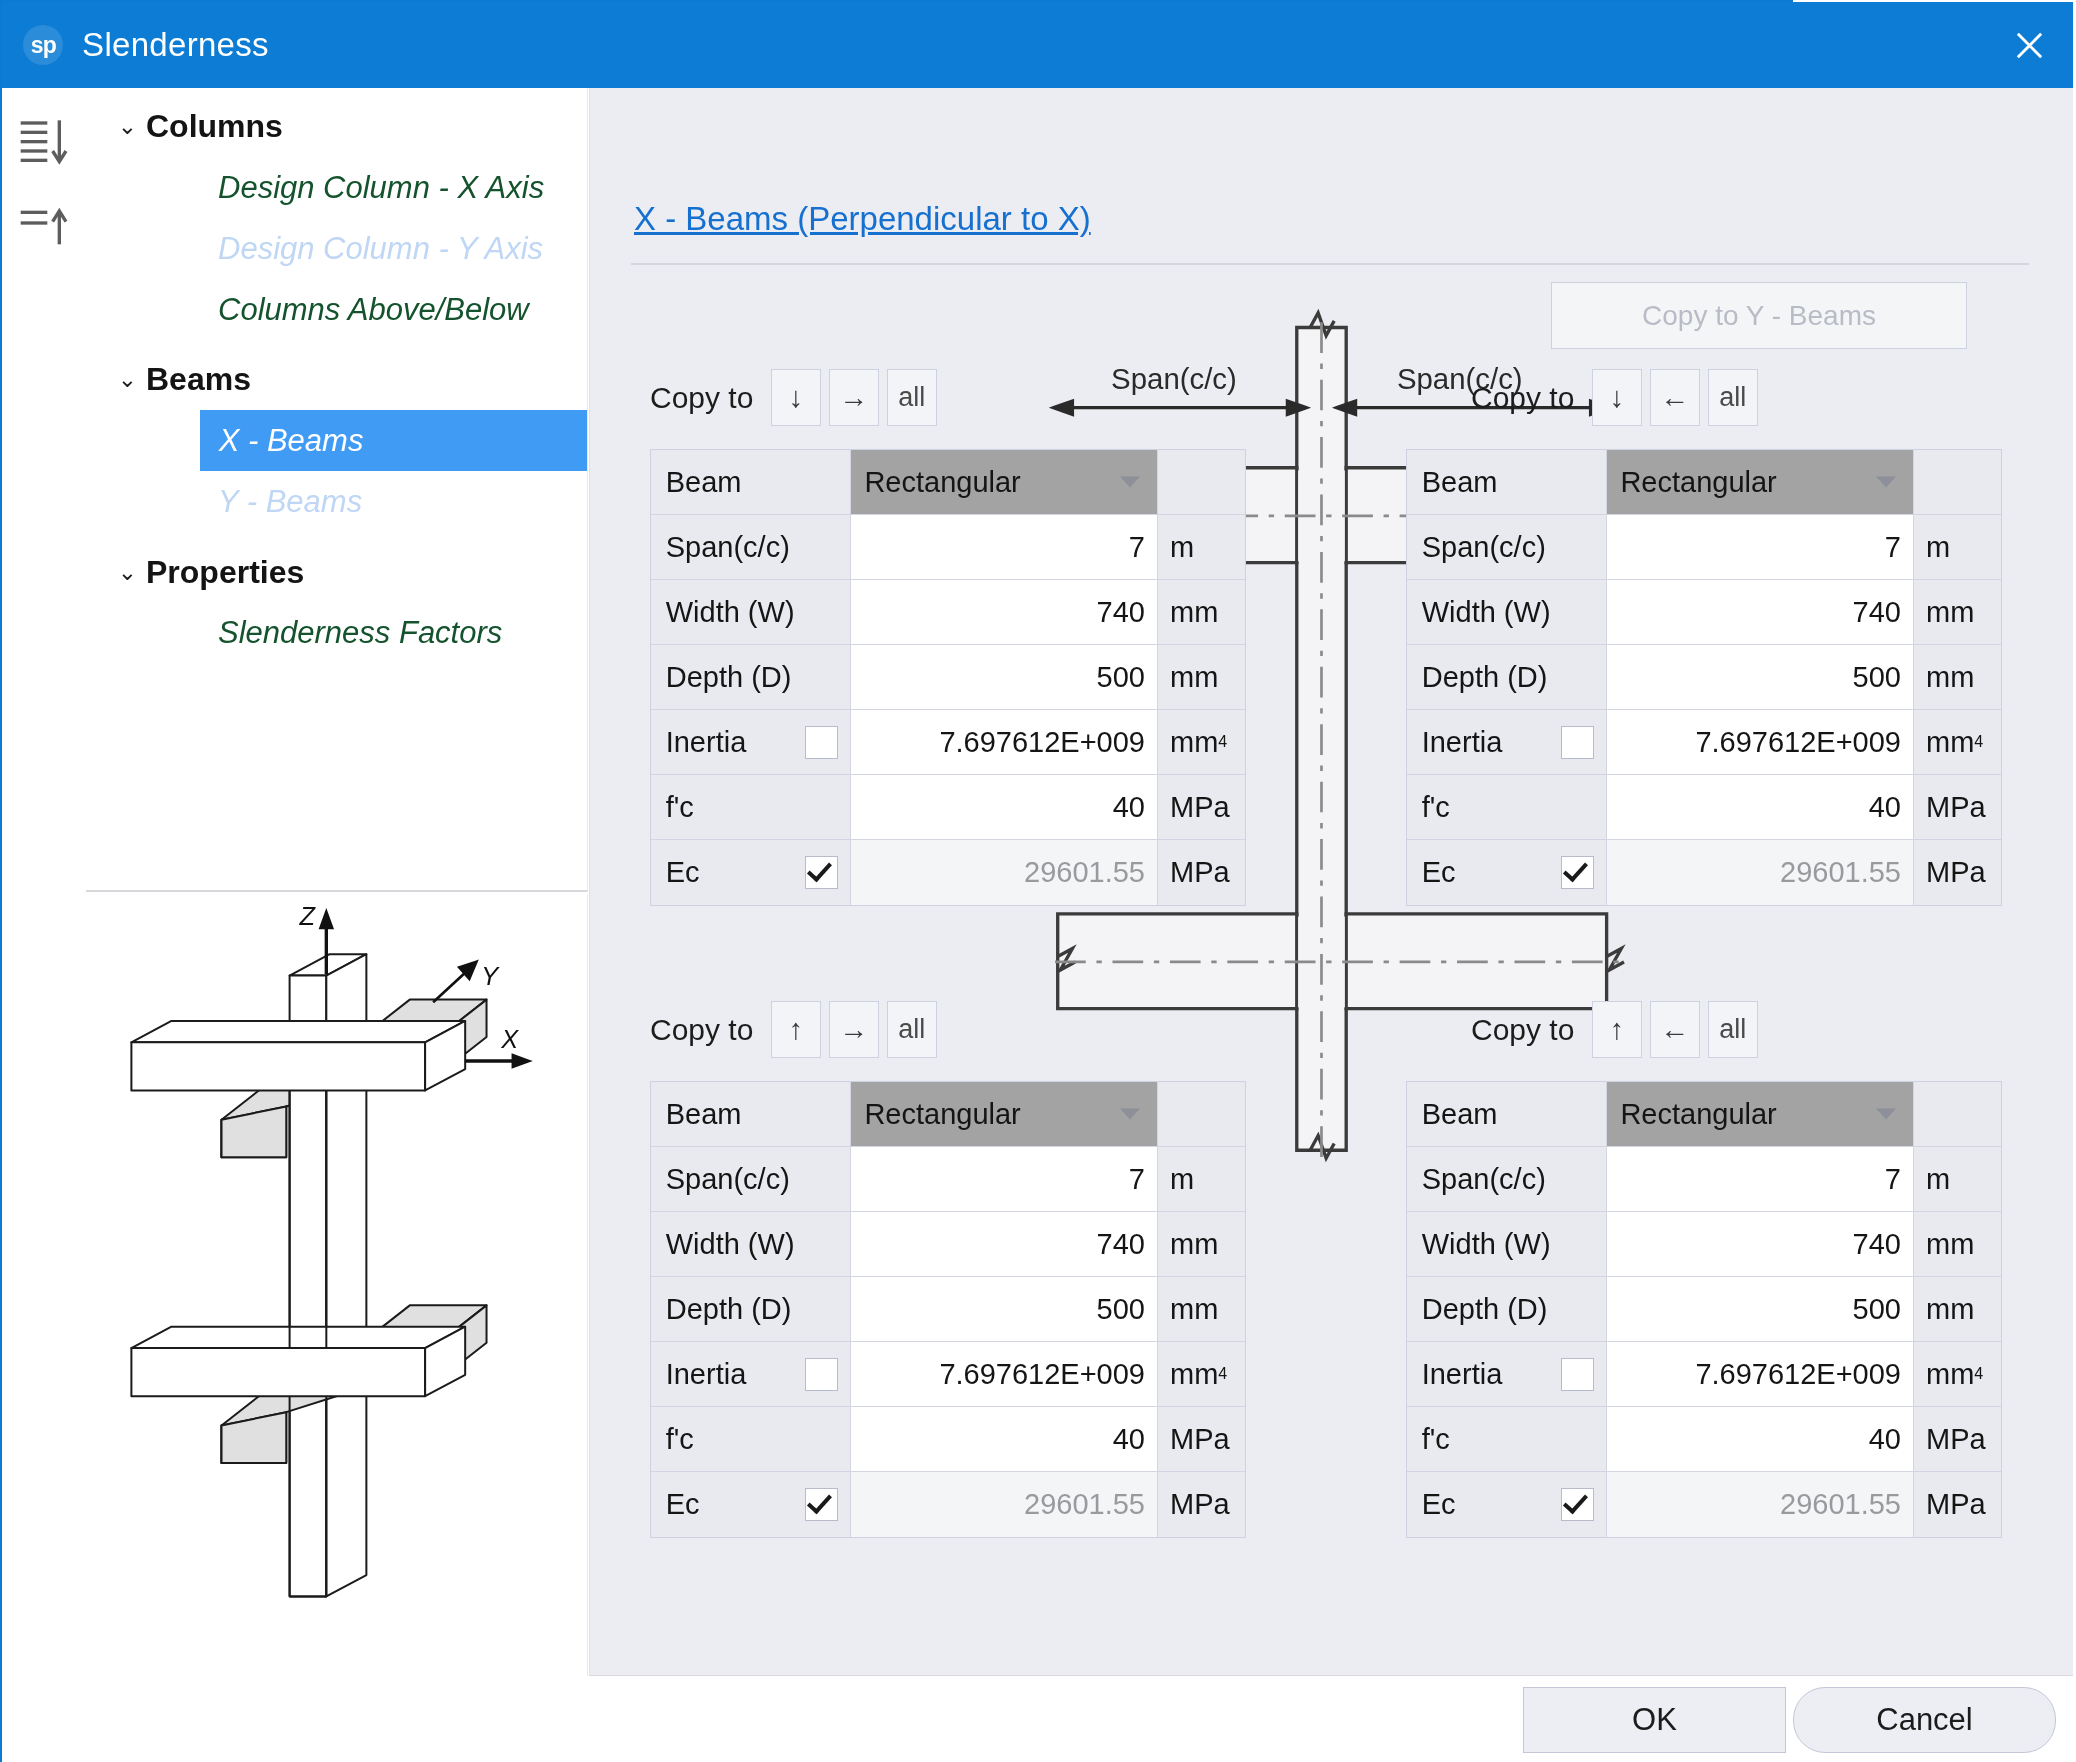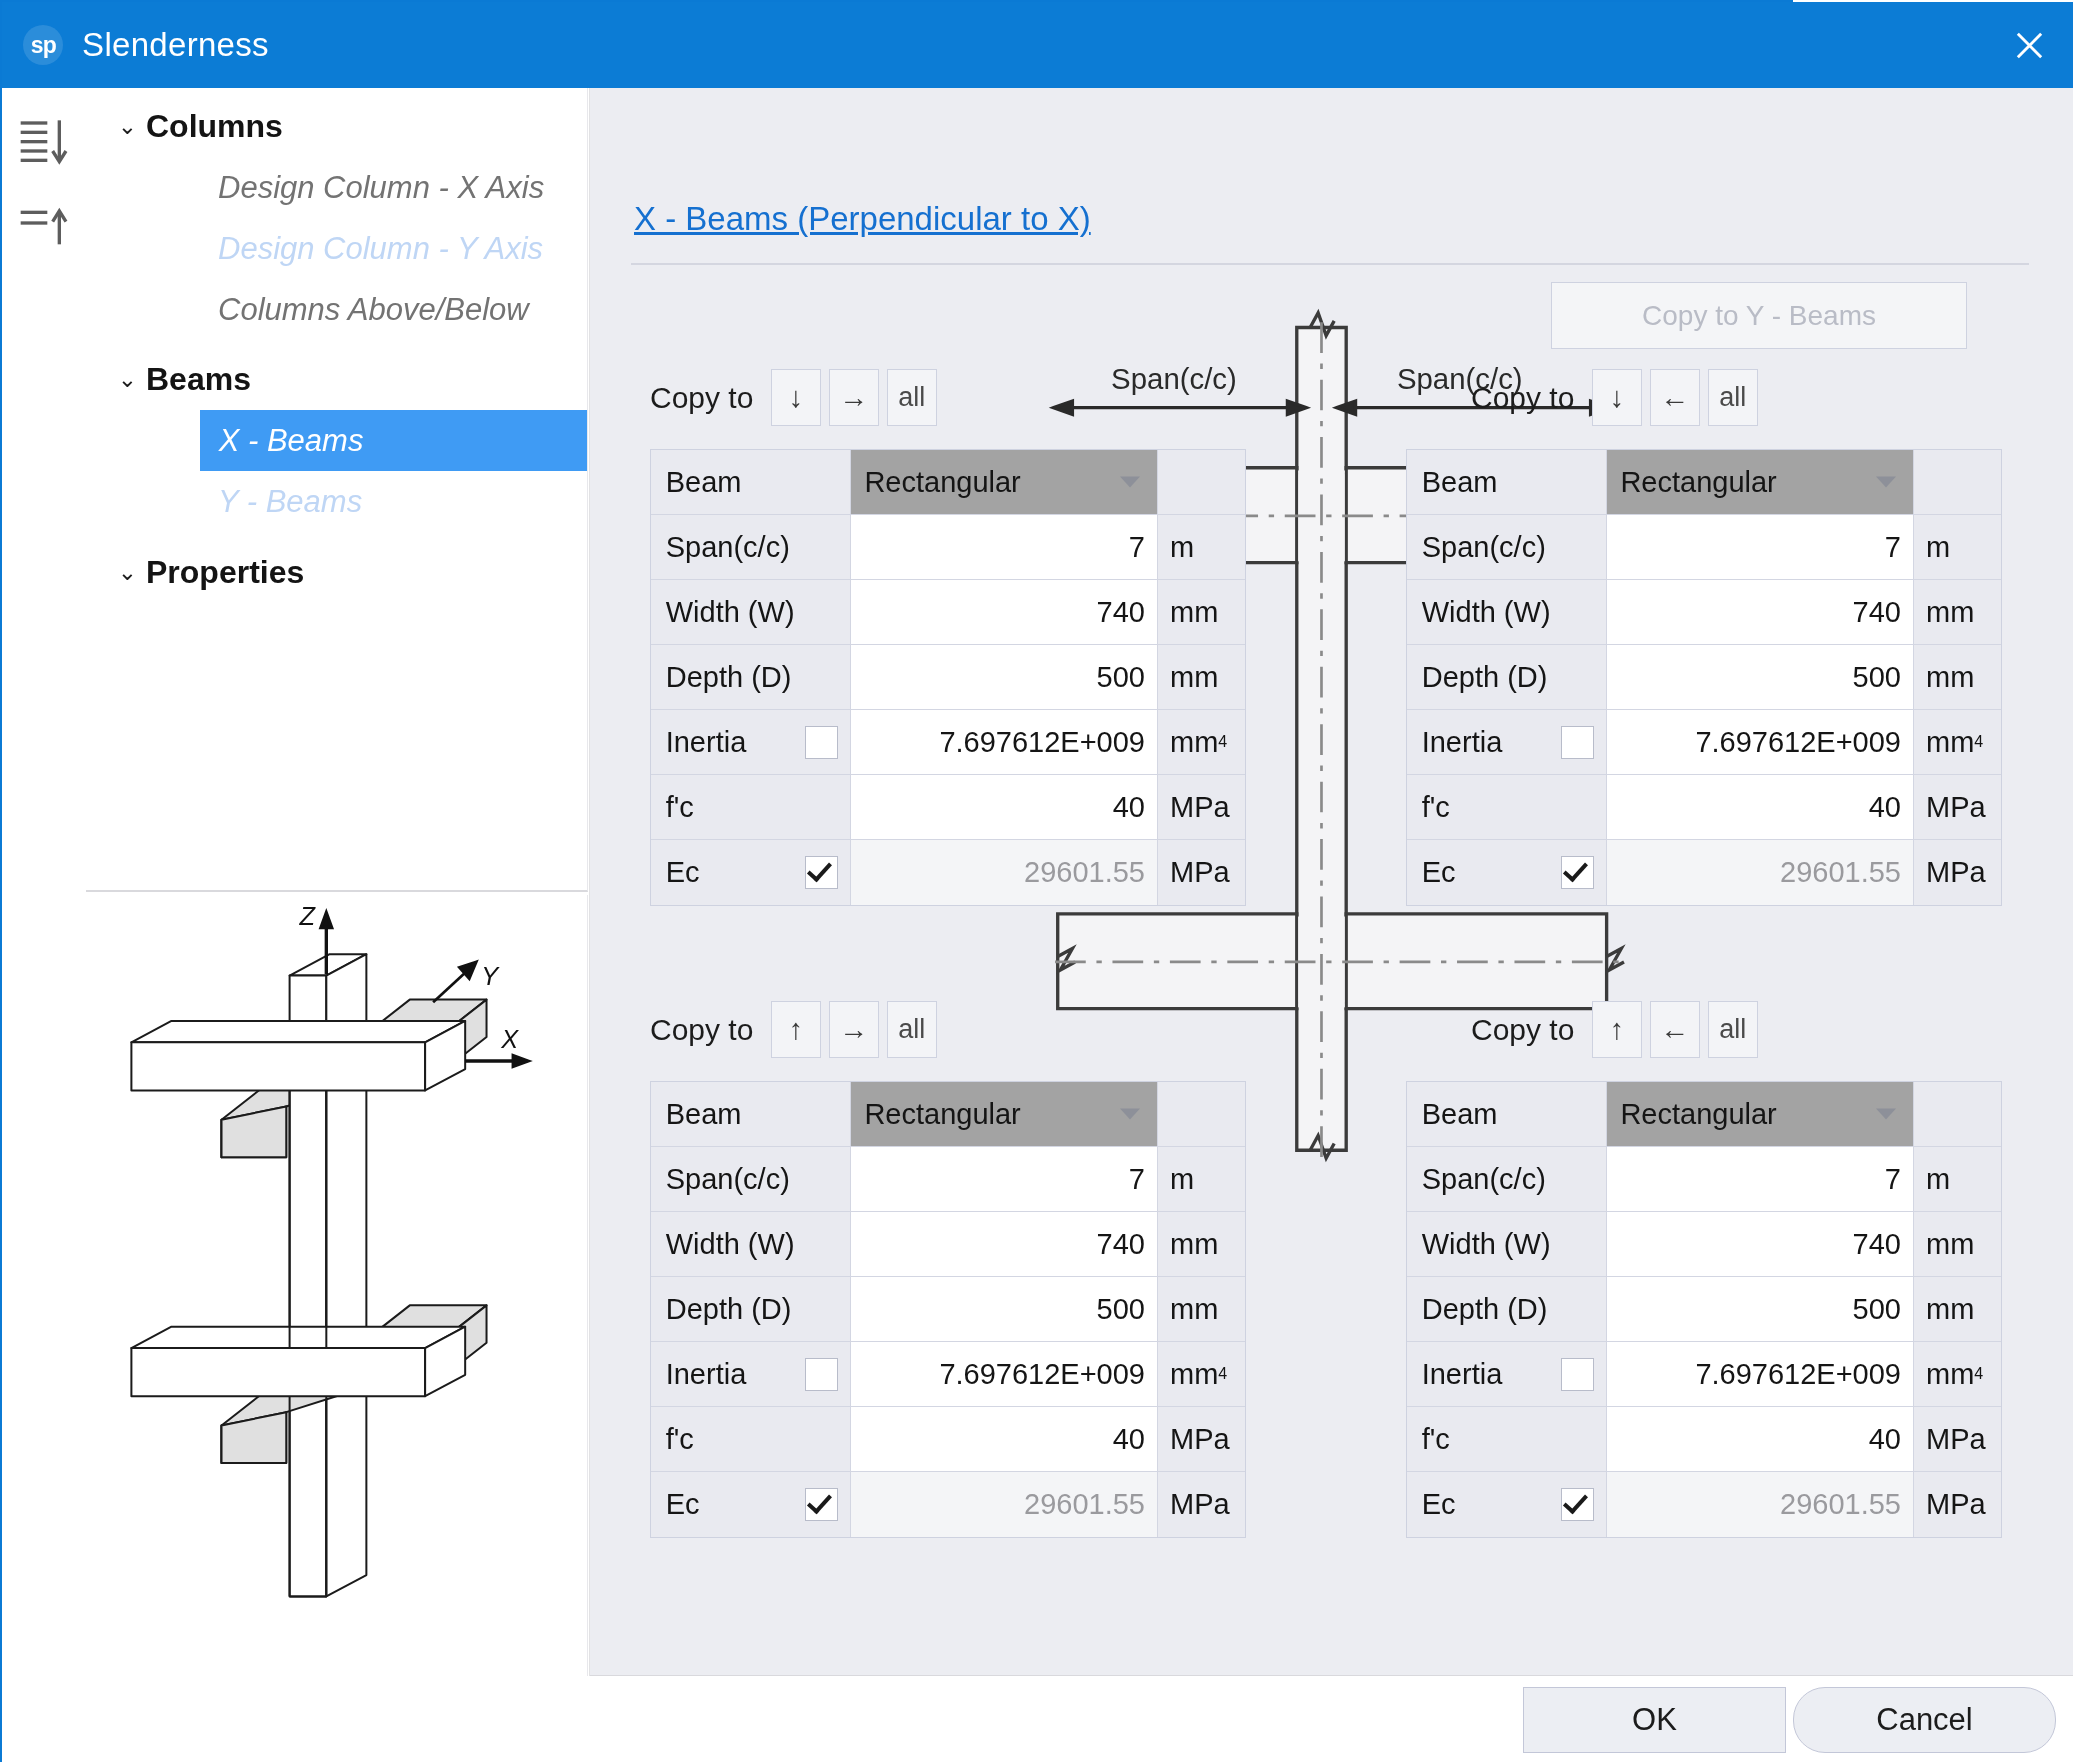--- a/index.html
+++ b/index.html
@@ -37,21 +37,21 @@
   .treepanel{position:absolute;left:84px;top:0;width:504px;height:1589px;background:#ffffff;
              border-right:1.3px solid #e2e2e4;box-sizing:border-box;}
   .tree{position:absolute;left:0;top:0;width:502px;height:804px;
         border-bottom:2.7px solid #d9d9dd;box-sizing:border-box;background:#fff;
         border-right:1.3px solid #e8e8ec;}
   .tnode{position:relative;height:61px;display:flex;align-items:center;box-sizing:border-box;}
   .chev{width:37px;display:flex;align-items:center;justify-content:center;
         color:#1c1c1c;font-size:23px;margin-left:23px;}
   .tnode-label{font-size:32px;color:#141414;font-weight:bold;}
   .tleaf{height:61px;display:flex;align-items:center;box-sizing:border-box;
-         padding-left:132px;font-size:31px;font-style:italic;color:#737373;}
+         padding-left:132px;font-size:31px;font-style:italic;color:#14532d;}
   .tleaf.disabled{color:#bfd6f5;}
   .tleaf.selected{background:#3f9bf4;color:#ffffff;margin-left:114px;padding-left:18.7px;width:auto;}
 
   
   .figpanel{position:absolute;left:0;top:807px;width:502px;height:782px;background:#ffffff;
             border-right:1.3px solid #e8e8ec;box-sizing:border-box;}
 
   
   .main{position:absolute;left:588px;top:0;width:1483px;height:1589px;
         background:#ecedf2;box-sizing:border-box;border-bottom:2.7px solid #d9d9dd;}
@@ -167,20 +167,21 @@
 
         <div class="tleaf selected">X - Beams</div>
 
         <div class="tleaf disabled">Y - Beams</div>
 
         <div class="tnode" style="margin-top:9.4px;">
           <span class="chev">⌄</span>
           <span class="tnode-label">Properties</span>
         </div>
 
+        <div class="tleaf">Slenderness Factors</div>
       </div>
 
       <div class="figpanel">
         <svg width="502" height="782" viewBox="0 0 752 1170">
           <g stroke="#1b1b1b" stroke-width="3" fill="none" stroke-linejoin="round">
 
             <polygon points="388,232 485,156 600,156 503,232" fill="#e0e0e0"></polygon>
             <polygon points="388,232 503,232 503,288 388,288" fill="#e0e0e0"></polygon>
             <polygon points="503,232 600,156 600,212 503,288" fill="#e0e0e0"></polygon>
 

